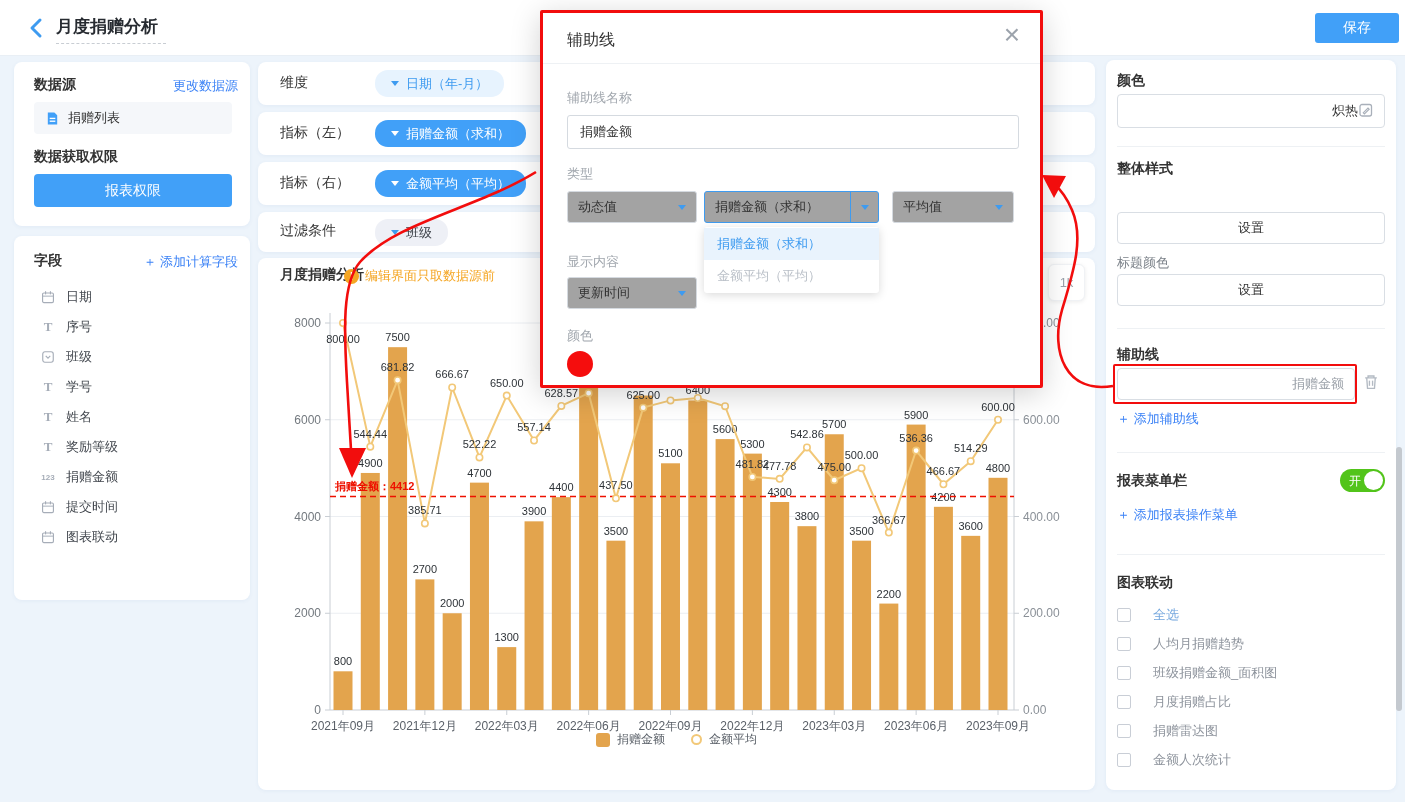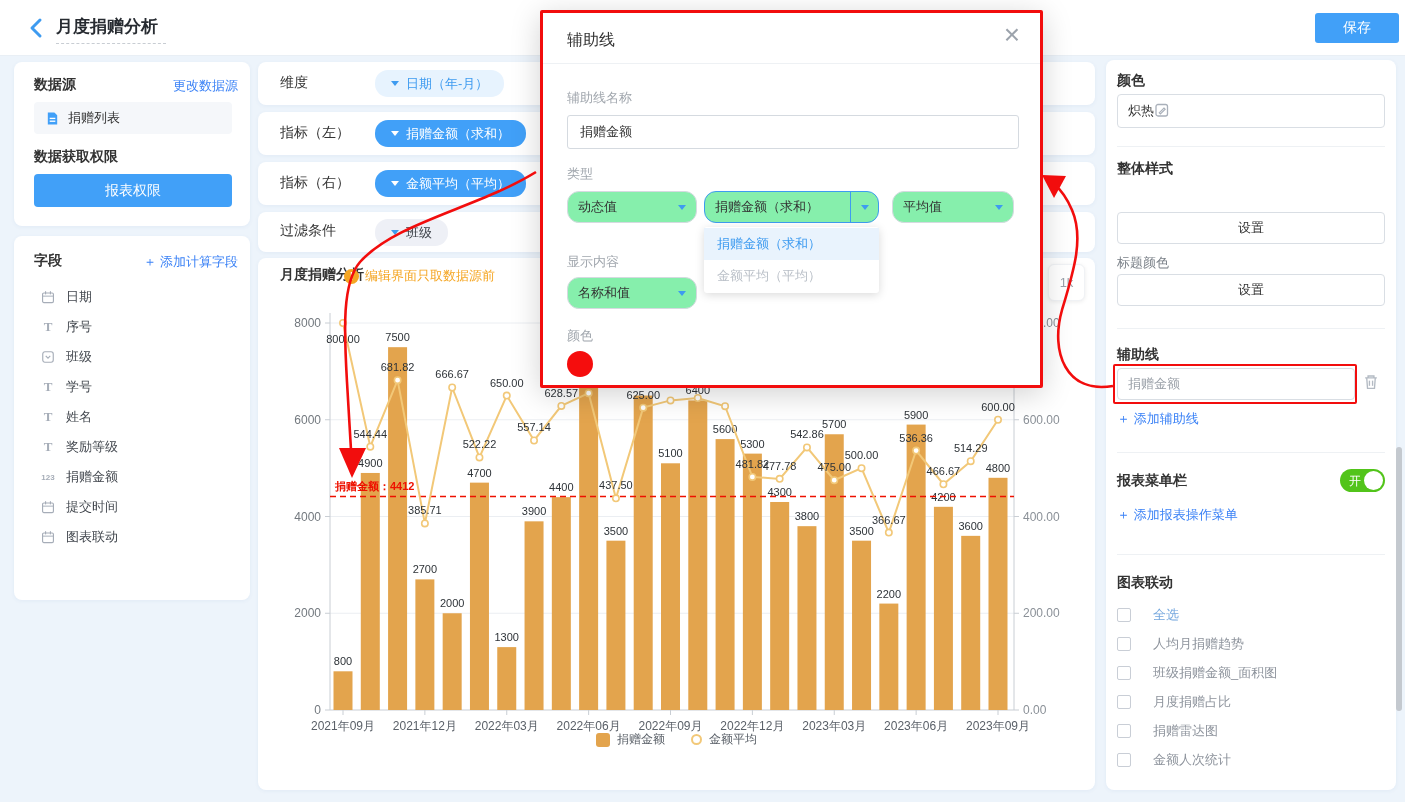--- a/index.html
+++ b/index.html
@@ -67,21 +67,21 @@
     font-size:12px;color:#5A6068;align-items:center}
   .leg-item{display:flex;align-items:center;gap:7px;cursor:pointer}
   .leg-sq{width:14px;height:14px;border-radius:3px;background:#E3A44D}
   .leg-ring{width:11px;height:11px;border-radius:50%;border:2.5px solid #F2C878;background:#fff}
 
   
   .right-card{left:1106px;top:60px;width:290px;height:730px}
   .rc{position:absolute;left:11px;right:11px}
   .sub-label{font-size:13px;color:#7A8088}
   .input-box{height:34px;border:1px solid #D9DEE4;border-radius:4px;background:#fff;display:flex;align-items:center;
-    padding:0 10px;font-size:13px;color:#333;justify-content:flex-start}
+    padding:0 10px;font-size:13px;color:#333;justify-content:flex-end}
   .divider{position:absolute;left:11px;right:11px;border-top:1px solid #EEF1F4}
   .ghost-btn{height:32px;border:1px solid #D9DEE4;border-radius:4px;background:#fff;display:flex;align-items:center;
     justify-content:center;font-size:13px;color:#333;cursor:pointer}
   .radio{width:15px;height:15px;border-radius:50%;background:#fff;border:1px solid #C9CED6;display:inline-block;vertical-align:-3px}
   .radio.sel{border:4.5px solid #1677F0}
   .radio-row{font-size:13px;color:#333;display:flex;align-items:center;gap:6px}
   .toggle{position:absolute;width:45px;height:23px;border-radius:12px;background:#52C41A;color:#fff;font-size:12px;cursor:pointer}
   .toggle .t-txt{position:absolute;left:9px;top:4px}
   .toggle .t-knob{position:absolute;right:2px;top:2px;width:19px;height:19px;border-radius:50%;background:#fff}
   .cb-row{display:flex;align-items:center;gap:22px;height:29px;font-size:13px;color:#8D939C;cursor:pointer}
@@ -91,21 +91,21 @@
 
   
   .modal{position:absolute;left:540px;top:10px;width:503px;height:378px;background:#fff;border:3px solid #F20D0D;
     border-radius:2px;box-shadow:0 6px 30px rgba(0,0,0,.18);z-index:50}
   .m-title{position:absolute;left:24px;top:17px;font-size:16px;color:#333}
   .m-close{position:absolute;right:20px;top:8px;font-size:28px;color:#9CA3AC;cursor:pointer;line-height:1}
   .m-div{position:absolute;left:0;right:0;top:50px;border-top:1px solid #EEF1F4}
   .m-label{position:absolute;font-size:13px;color:#A0A6AD}
   .m-input{position:absolute;left:24px;top:102px;width:452px;height:34px;border:1px solid #D5DAE0;border-radius:3px;
     display:flex;align-items:center;padding:0 12px;font-size:13px;color:#333}
-  .sel{position:absolute;height:32px;border:1px solid #D5DAE0;border-radius:12px;background:#86efac;display:flex;
+  .sel{position:absolute;height:32px;border:1px solid #D5DAE0;border-radius:3px;background:#a3a3a3;display:flex;
     align-items:center;justify-content:space-between;padding:0 10px;font-size:13px;color:#333;cursor:pointer}
   .sel-focus{border:1px solid #3E9BF0}
   .sel-split{position:absolute;right:0;top:0;bottom:0;width:28px;border-left:1px solid #3E9BF0;display:flex;
     align-items:center;justify-content:center}
   .dropdown{position:absolute;left:161px;top:214px;width:175px;background:#fff;border-radius:3px;
     box-shadow:0 2px 10px rgba(0,0,0,.15);z-index:55;padding:1px 0}
   .opt{height:32px;display:flex;align-items:center;padding:0 13px;font-size:13px;cursor:pointer}
   .opt-sel{background:#E9F3FD;color:#3E9BF0}
   .opt-norm{color:#B9BFC7}
   .swatch{position:absolute;left:24px;top:338px;width:26px;height:26px;border-radius:50%;background:#F50D0D;cursor:pointer}
@@ -506,21 +506,21 @@
     <div class="sel" style="left:349px;top:178px;width:122px">
       <span>平均值</span>
         <span class="caret caret-blue"></span>
     </div>
     <div class="dropdown">
         <div class="opt opt-sel">捐赠金额（求和）</div>
         <div class="opt opt-norm">金额平均（平均）</div>
       </div>
     <div class="m-label" style="left:24px;top:240px">显示内容</div>
     <div class="sel" style="left:24px;top:264px;width:130px">
-      <span>名称和值</span>
+      <span>更新时间</span>
         <span class="caret caret-blue"></span>
     </div>
     <div class="m-label" style="left:24px;top:314px">颜色</div>
     <div class="swatch"></div>
   </div>
 
   <svg class="arrows" viewBox="0 0 1405 802">
     <path d="M536,172 C478,208 396,222 360,262 C342,283 344,330 347,382 L351,450" fill="none" stroke="#F20D0D" stroke-width="2.6"></path>
     <polygon points="339,448 366,448 352,478" fill="#F20D0D"></polygon>
     <path d="M1113,386 C1066,394 1050,352 1062,310 C1074,270 1084,238 1072,210 C1066,196 1060,189 1054,184" fill="none" stroke="#F20D0D" stroke-width="2.6"></path>

